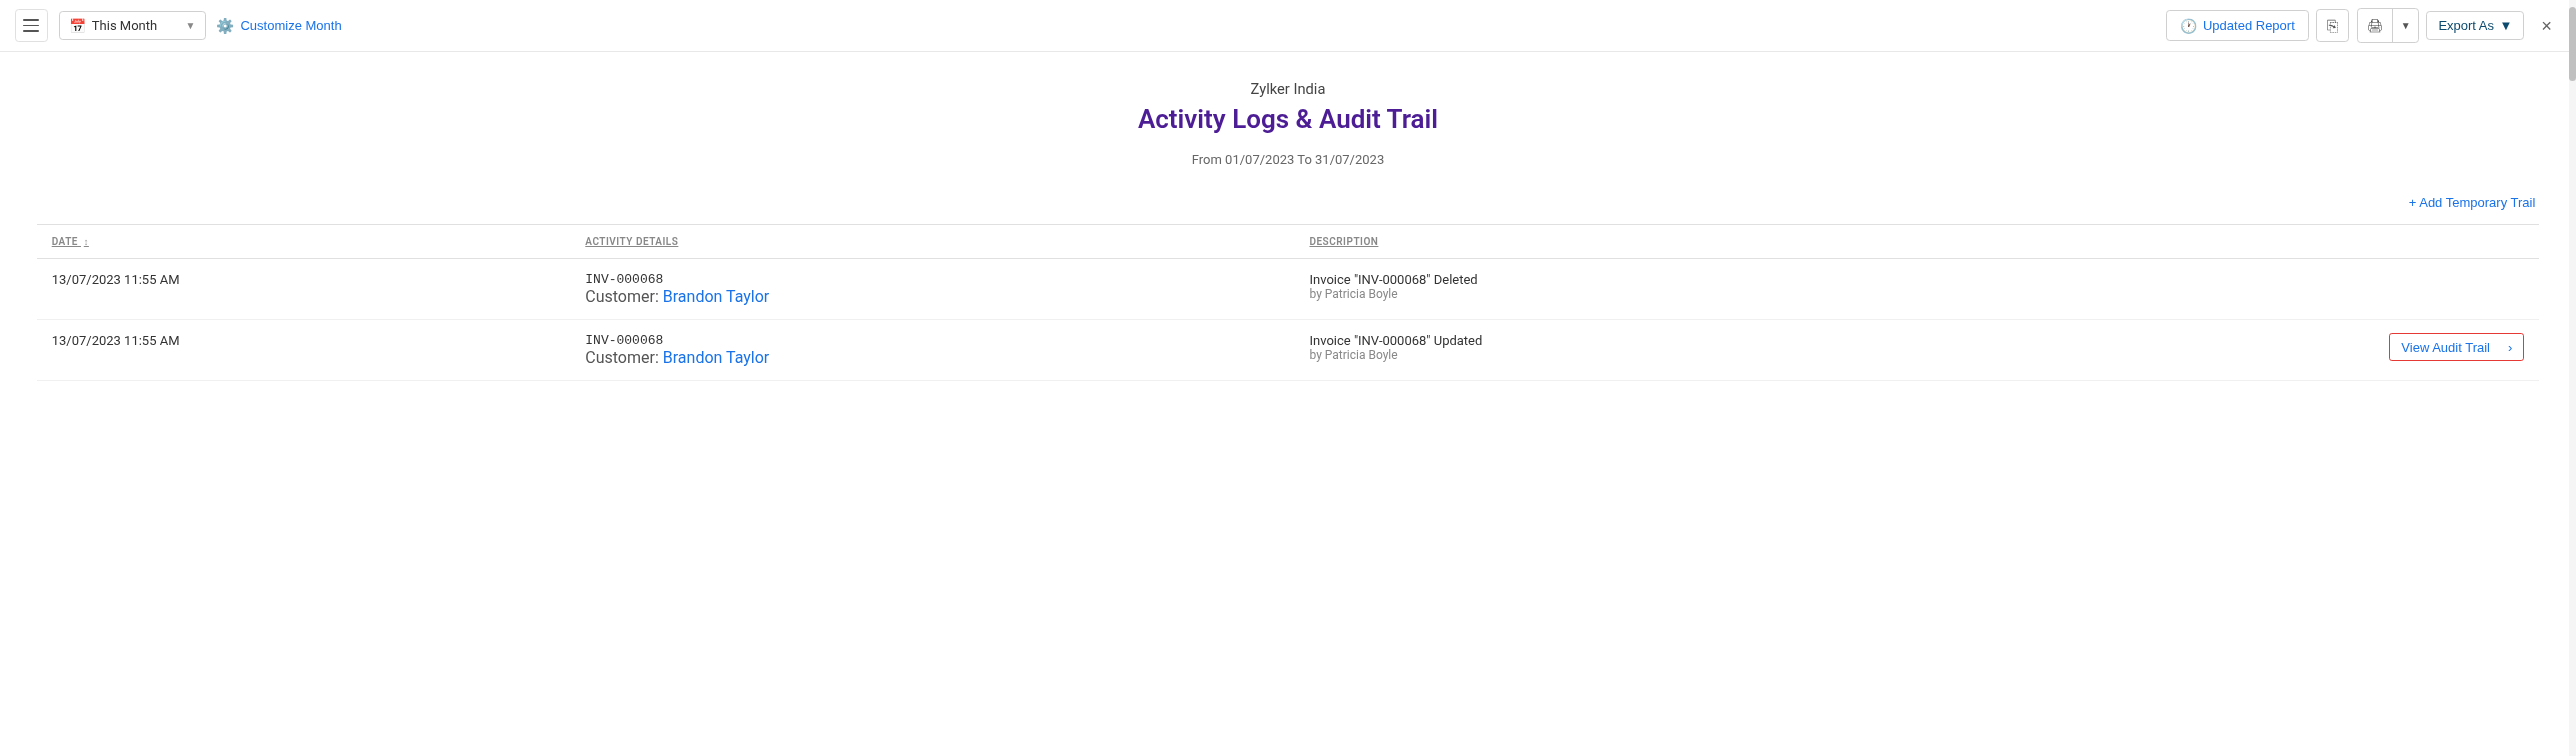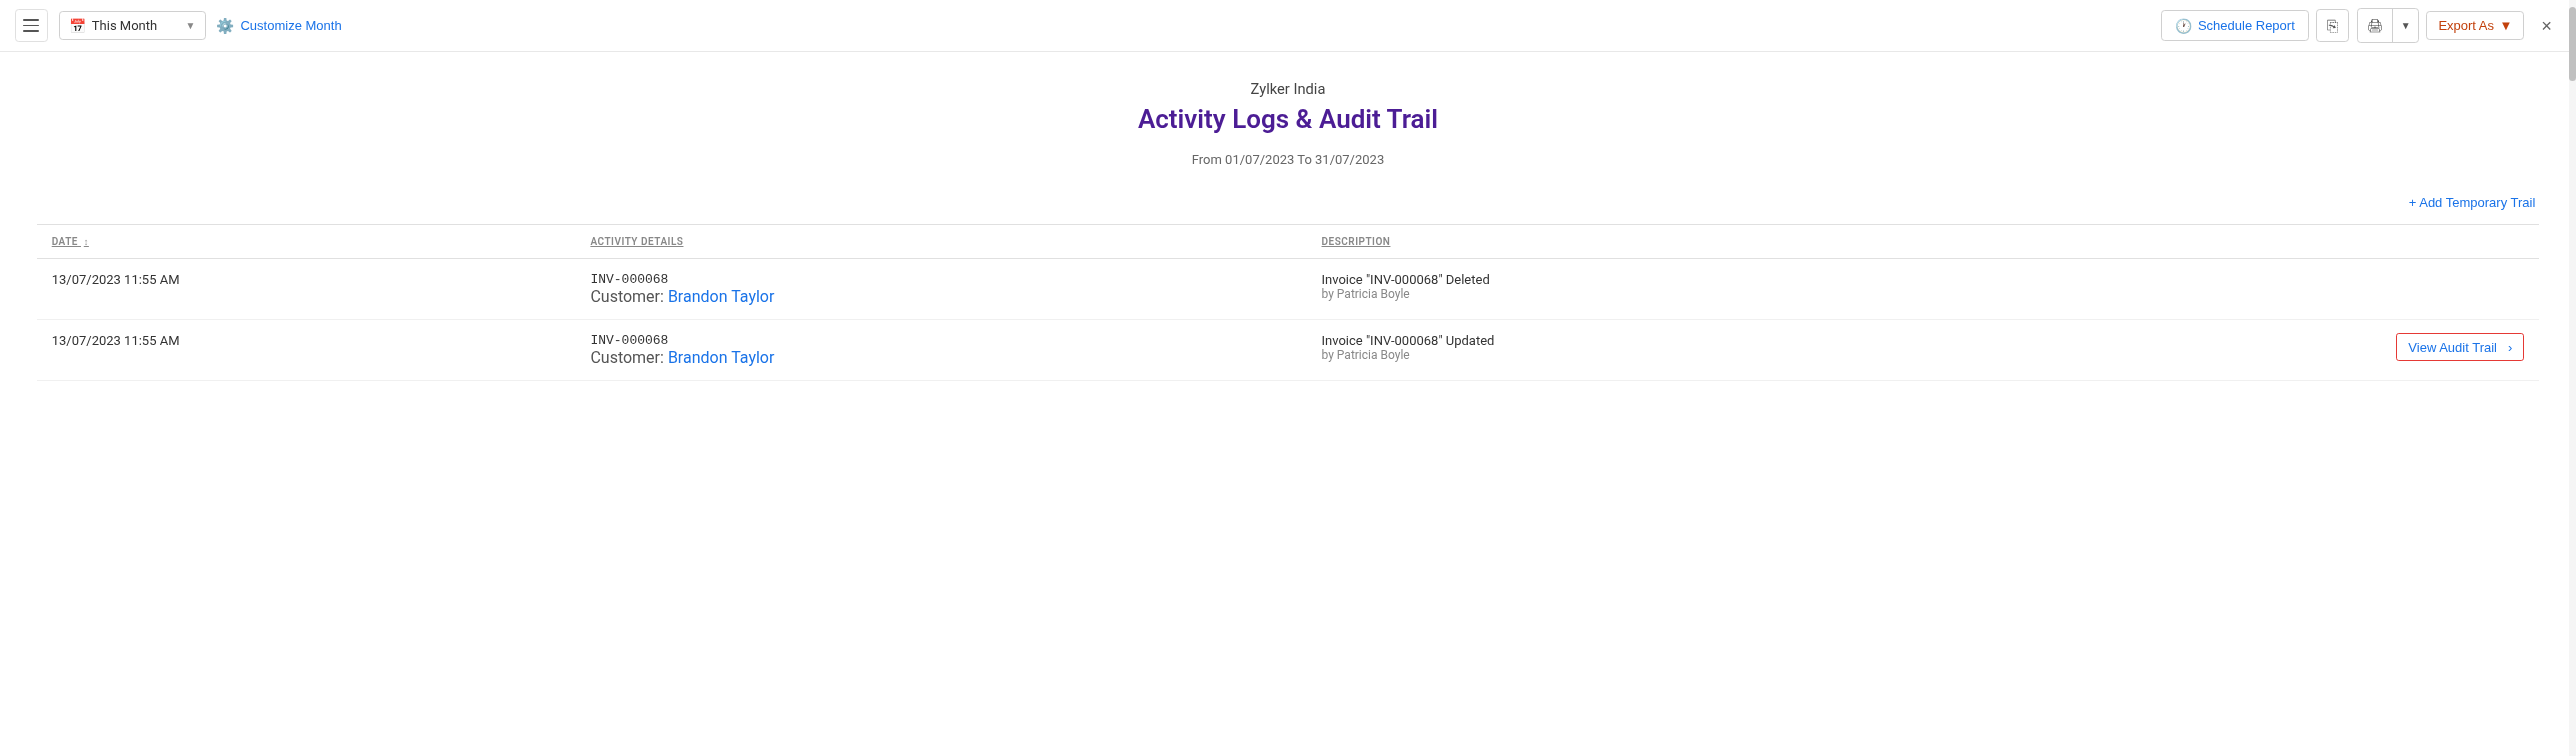--- a/index.html
+++ b/index.html
@@ -151,21 +151,21 @@
     }
 
     .export-btn {
       display: flex;
       align-items: flex-start;
       gap: 5.5px;
       border: 0.9px solid #d0d0d0;
       border-radius: 3.7px;
       padding: 6.4px 11px;
       font-size: 13px;
-      color: #c2410c;
+      color: #0c4a6e;
       cursor: pointer;
       background: #fff;
     }
 
     .close-btn {
       width: 29.5px;
       height: 29.5px;
       display: flex;
       align-items: center;
       justify-content: center;
@@ -267,21 +267,21 @@
       color: #333;
     }
     .desc-sub {
       font-size: 12px;
       color: #888;
     }
 
     .view-audit-trail-btn {
       display: inline-flex;
       align-items: center;
-      gap: 11px;
+      gap: 18px;
       color: #1a73e8;
       font-size: 13px;
       cursor: pointer;
       border: 1.4px solid #e53935;
       border-radius: 2.8px;
       padding: 5.5px 11px;
       background: #fff;
       white-space: nowrap;
     }
 
@@ -333,21 +333,21 @@
     <button class="customize-report-btn">
       <span class="gear-icon">⚙️</span>
       <span>Customize Month</span>
     </button>
   </div>
 
   <div class="toolbar-right">
 
     <button class="schedule-report-btn">
       <span class="clock-icon">🕐</span>
-      <span>Schedule Report</span>
+      <span>Updated Report</span>
     </button>
 
     <div class="icon-btn">
       <span>⎘</span>
     </div>
 
     <div class="split-btn">
       <button class="main-part">
         <span>🖨</span>
       </button>

